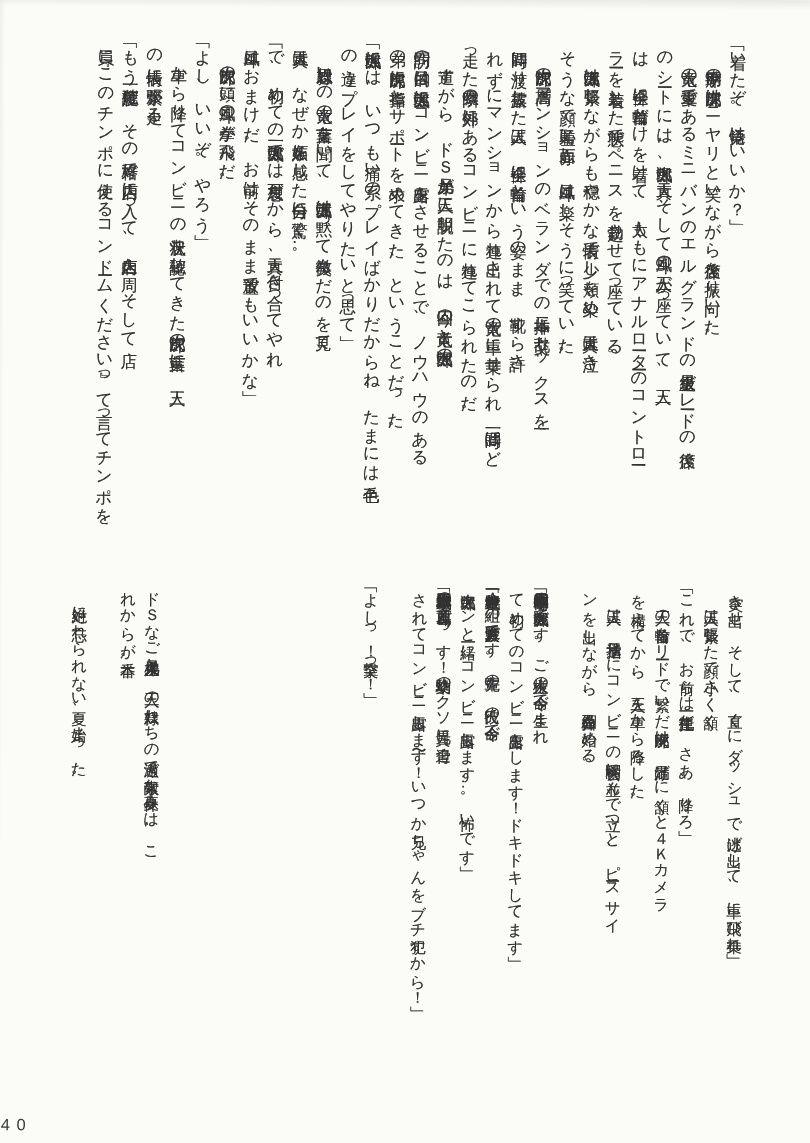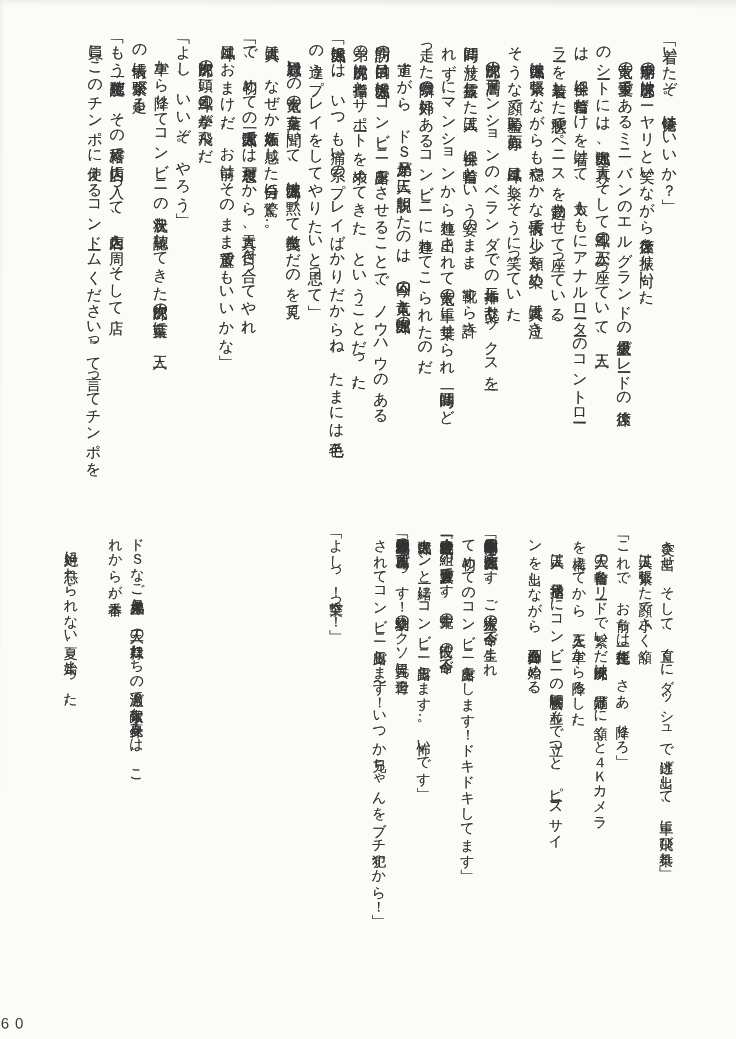--- a/index.html
+++ b/index.html
@@ -116,14 +116,14 @@
       <div class="tcol blank"></div>
       <div class="tcol blank"></div>
       <div class="tcol blank"></div>
       <div class="tcol blank"></div>
       <div class="tcol">ドＳなご主人様兄弟と、三人の奴隷たちの過激で素敵な夏休みは、こ</div>
       <div class="tcol">れからが本番。</div>
       <div class="tcol blank"></div>
       <div class="tcol">　絶対に忘れられない夏、始まった。</div>
     </div>
 
-  <div class="page-number">60</div>
+  <div class="page-number">40</div>
 </div>
 
 </body></html>

